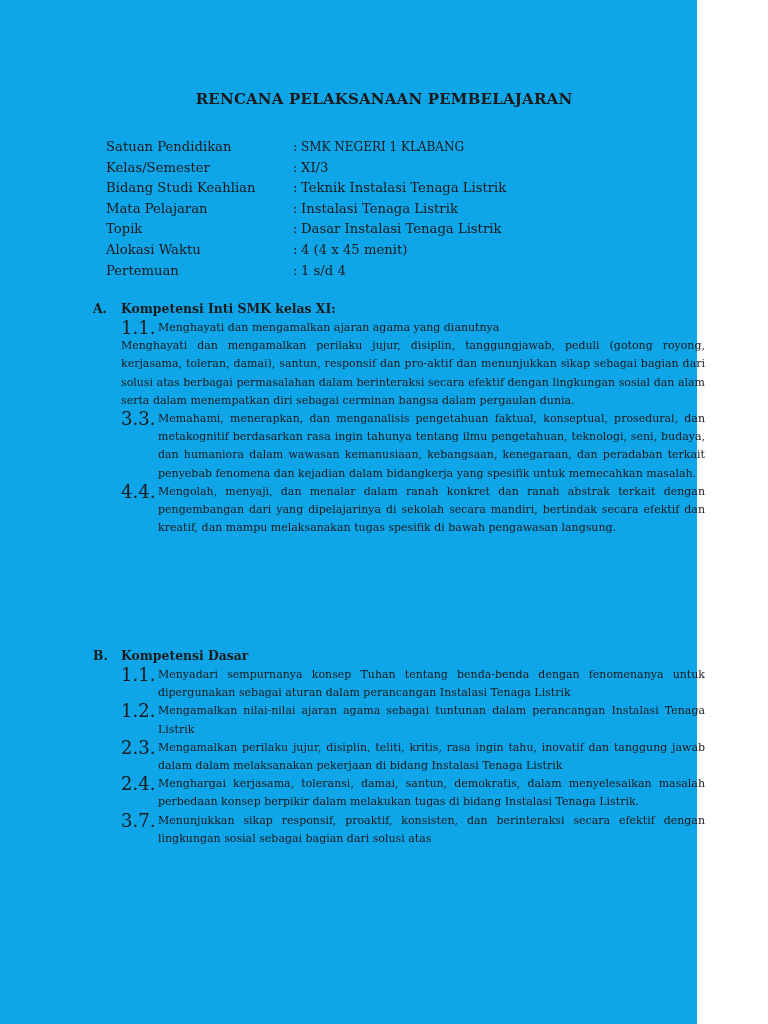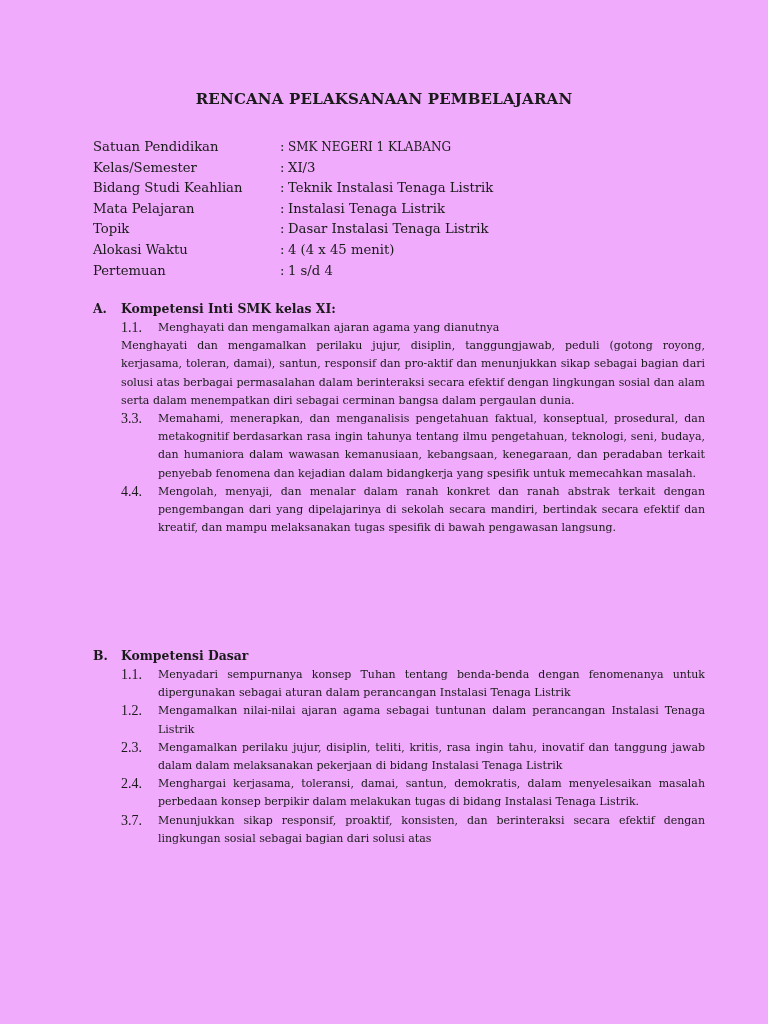--- a/index.html
+++ b/index.html
@@ -1,30 +1,30 @@
 <!DOCTYPE html>
 <html><head>
 <meta charset="utf-8">
 <style>
   html, body { margin: 0; padding: 0; background: #ffffff; }
   body { width: 768px; height: 1024px; overflow: hidden; position: relative;
          font-family: "DejaVu Serif", "Liberation Serif", serif; color: #1a1a1a; }
-  .page { position: absolute; left: 0; top: 0; width: 768px; height: 1024px; background: #f0abfc; }
+  .page { position: absolute; left: 0; top: 0; width: 697px; height: 1024px; background: #0ea5e9; }
   .title { position: absolute; top: 90px; left: 0; width: 768px; text-align: center;
            font-family: "DejaVu Serif", serif; font-weight: bold; font-size: 15px; letter-spacing: 0.2px; }
-  .meta { position: absolute; top: 137px; left: 93px; width: 600px; }
+  .meta { position: absolute; top: 137px; left: 106px; width: 600px; }
   .meta-row { display: flex; height: 20.6px; line-height: 20.6px; font-size: 13.2px; }
   .meta-label { width: 187px; }
   .meta-colon { width: 8px; }
   .meta-value.bold { font-weight: normal; font-size: 12px; }
   .section { position: absolute; left: 93px; width: 612px; }
   .sec-head { display: flex; font-weight: bold; font-size: 12.4px; height: 20px; line-height: 20px; }
   .sec-letter { width: 28px; }
   .item { display: flex; margin-left: 28px; }
-  .item-num { width: 37px; font-size: 14px; line-height: 18.2px; font-family: Liberation Serif, serif; }
+  .item-num { width: 37px; font-size: 18px; line-height: 18.2px; }
   .item-text { flex: 1; font-size: 11px; line-height: 18.2px; text-align: justify; }
   .sec-a { top: 299px; }
   .sec-b { top: 646px; }
 </style>
 </head>
 <body>
 
 <div class="page">
   <div class="title">RENCANA PELAKSANAAN PEMBELAJARAN</div>
 

